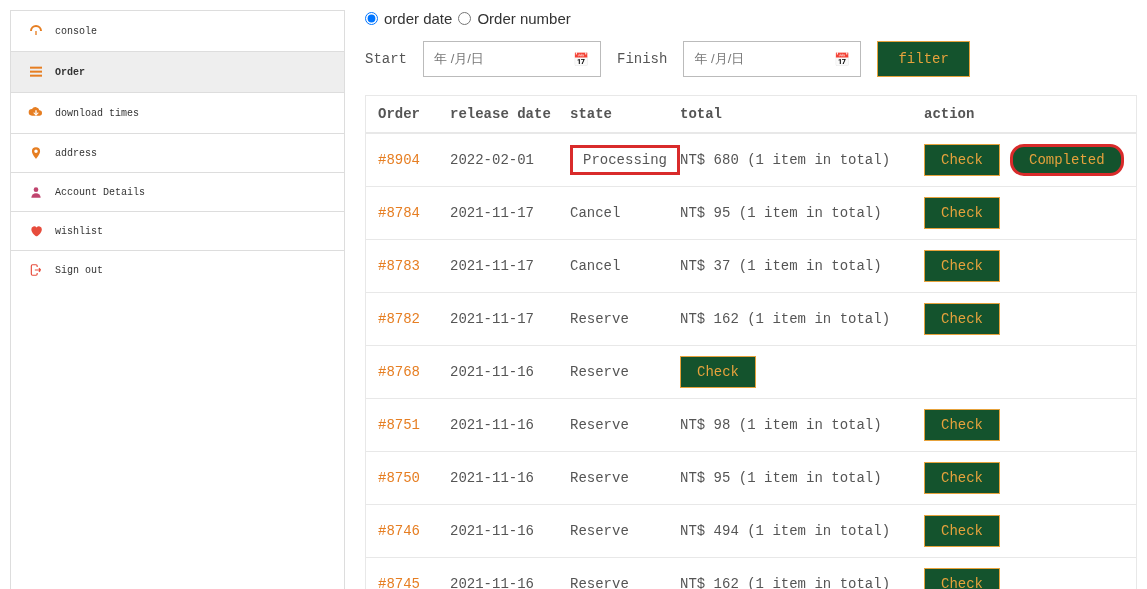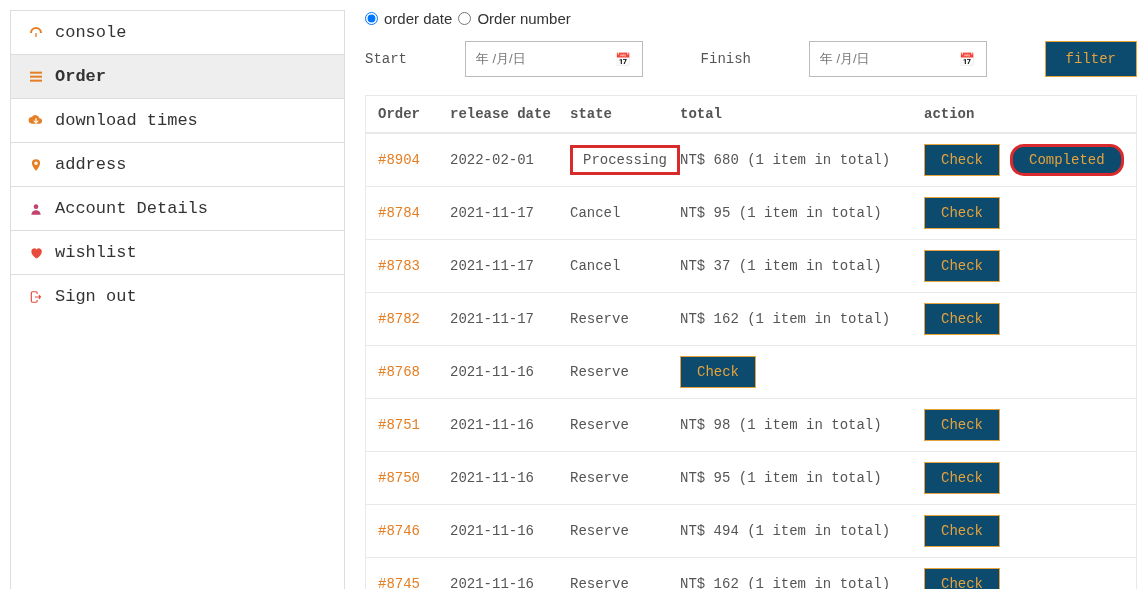--- a/index.html
+++ b/index.html
@@ -17,50 +17,50 @@
     border: 1px solid #ddd;
     background: #fff;
   }
   .sidebar-item {
     display: flex;
     align-items: center;
     gap: 10px;
     padding: 12px 16px;
     border-bottom: 1px solid #ddd;
     cursor: pointer;
-    font-size: 17px;
+    font-size: 10px;
     color: #333;
   }
   .sidebar-item:last-child { border-bottom: none; }
   .sidebar-item.active {
     background: #eee;
     font-weight: bold;
   }
   .icon-slot { width: 18px; display:inline-flex; justify-content:center; }
   .ic-orange { color: #e67e22; }
   .ic-pink   { color: #c0446e; }
   .ic-red    { color: #e74c3c; }
   .main { flex: 1; }
   .filter-row1 {
     display:flex; align-items:center; gap:6px; margin-bottom:14px;
     font-family: sans-serif; font-size:15px; color:#333;
   }
   .filter-row1 input[type=radio]{ margin:0 4px 0 0; }
   .filter-row2 {
     display:flex; align-items:center; gap:16px; margin-bottom:18px;
-    font-family: "Courier New", monospace; font-size:14px; color:#555;justify-content:space-between;
+    font-family: "Courier New", monospace; font-size:14px; color:#555;
   }
   .date-input {
     display:flex; align-items:center; justify-content:space-between;
     border:1px solid #bbb; padding:6px 10px; width:178px; height:36px;
     font-family: sans-serif; font-size:13px; color:#777;
   }
   .btn {
     display:inline-flex; align-items:center; justify-content:center;
-    border:1px solid #e6a23c; color:#e6a23c; background:#0c4a6e;
+    border:1px solid #e6a23c; color:#e6a23c; background:#14532d;
     padding:6px 16px; font-family:"Courier New",monospace; font-size:14px;
     cursor:pointer; height:32px;
   }
   .btn-filter { height:36px; padding:6px 20px; }
   .orders { border:1px solid #e8e8e8; }
   .orders-header, .orders-row {
     display:grid;
     grid-template-columns: 72px 120px 110px 1fr 200px;
     align-items:center;
     padding:10px 12px;

